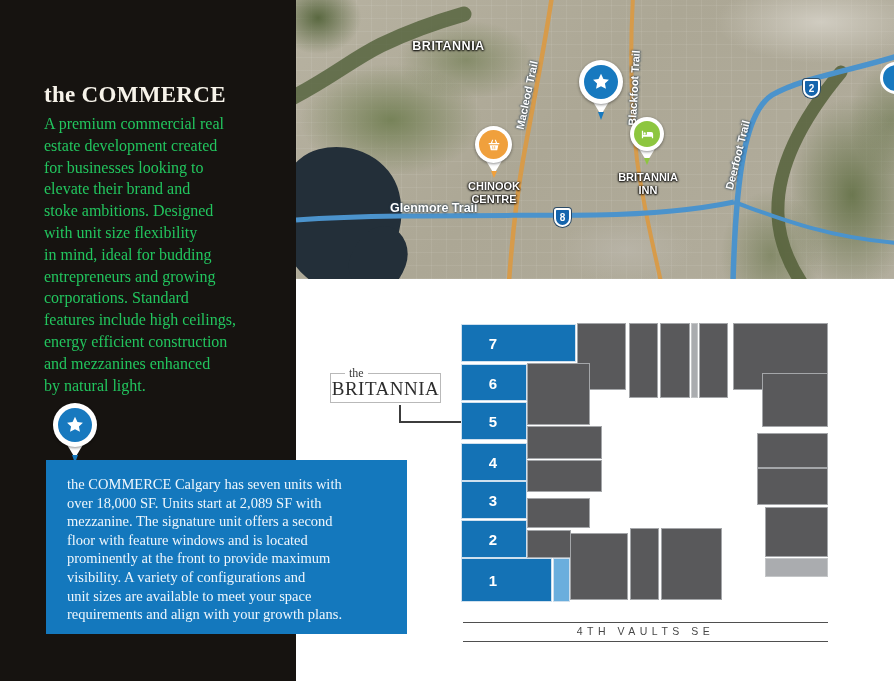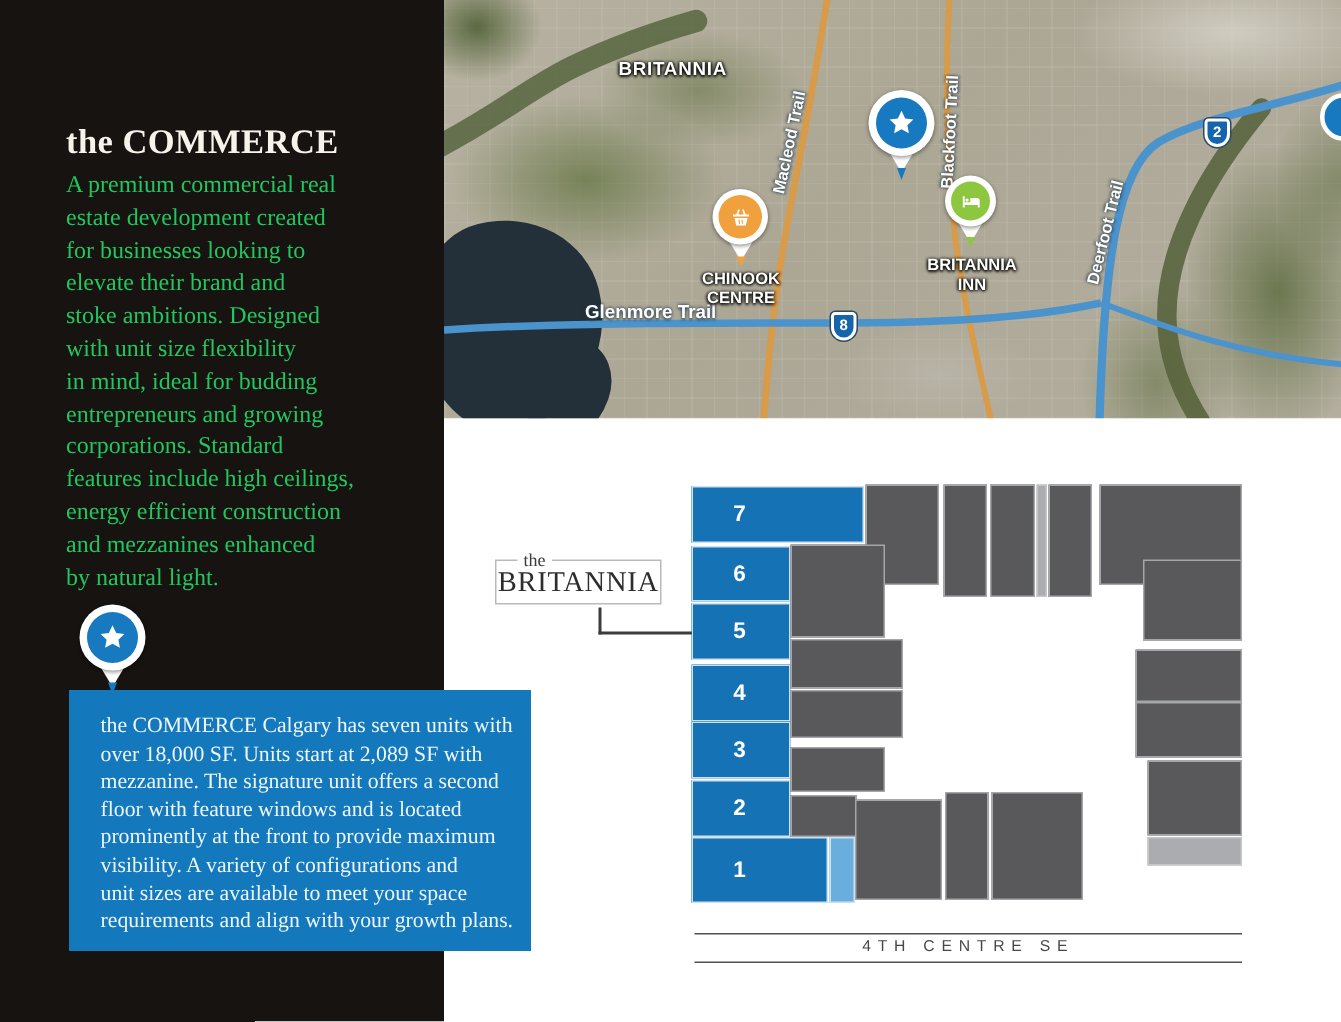--- a/index.html
+++ b/index.html
@@ -9,21 +9,21 @@
 
   
   #left-panel { position:absolute; left:0; top:0; width:296px; height:681px;
     background:#161310; z-index:5; }
   #page-title { position:absolute; left:44px; top:82px; font-size:23px; font-weight:bold;
     color:#f7f3ea; letter-spacing:.3px; }
   #intro-text { position:absolute; left:44px; top:113px; width:250px;
     font-size:16px; line-height:21.8px; color:#22c55e; white-space:pre-line; }
 
   
-  #callout { position:absolute; left:46px; top:460px; width:308px; height:174px;
+  #callout { position:absolute; left:46px; top:460px; width:361px; height:174px;
     background:#1478bd; z-index:6; }
   #callout p { position:absolute; left:21px; top:15px; width:310px;
     font-size:14.5px; line-height:18.6px; color:#eef6fc; white-space:pre-line; }
 
   
   .pin { position:absolute; z-index:8; }
   .pin-head { position:relative; background:#fff; border-radius:50%;
     display:flex; align-items:center; justify-content:center;
     box-shadow:0 1px 3px rgba(0,0,0,.45); z-index:2; }
   .pin-inner { border-radius:50%; display:flex; align-items:center; justify-content:center; }
@@ -291,17 +291,17 @@
     <div class="bld" style="left:231px;top:181px;width:75px;height:32px"></div>
     <div class="bld" style="left:231px;top:219px;width:63px;height:30px"></div>
     <div class="bld" style="left:231px;top:251px;width:44px;height:28px"></div>
 
     <div class="bld" style="left:274px;top:254px;width:58px;height:67px"></div>
     <div class="bld" style="left:334px;top:249px;width:29px;height:72px"></div>
     <div class="bld" style="left:365px;top:249px;width:61px;height:72px"></div>
 
 
     <div id="street-line-top" class="street-line"></div>
-    <div id="street-label">4TH CENTRE SE</div>
+    <div id="street-label">4TH VAULTS SE</div>
     <div id="street-line-bottom" class="street-line"></div>
   </div>
 
 </div>
 
 </body></html>

